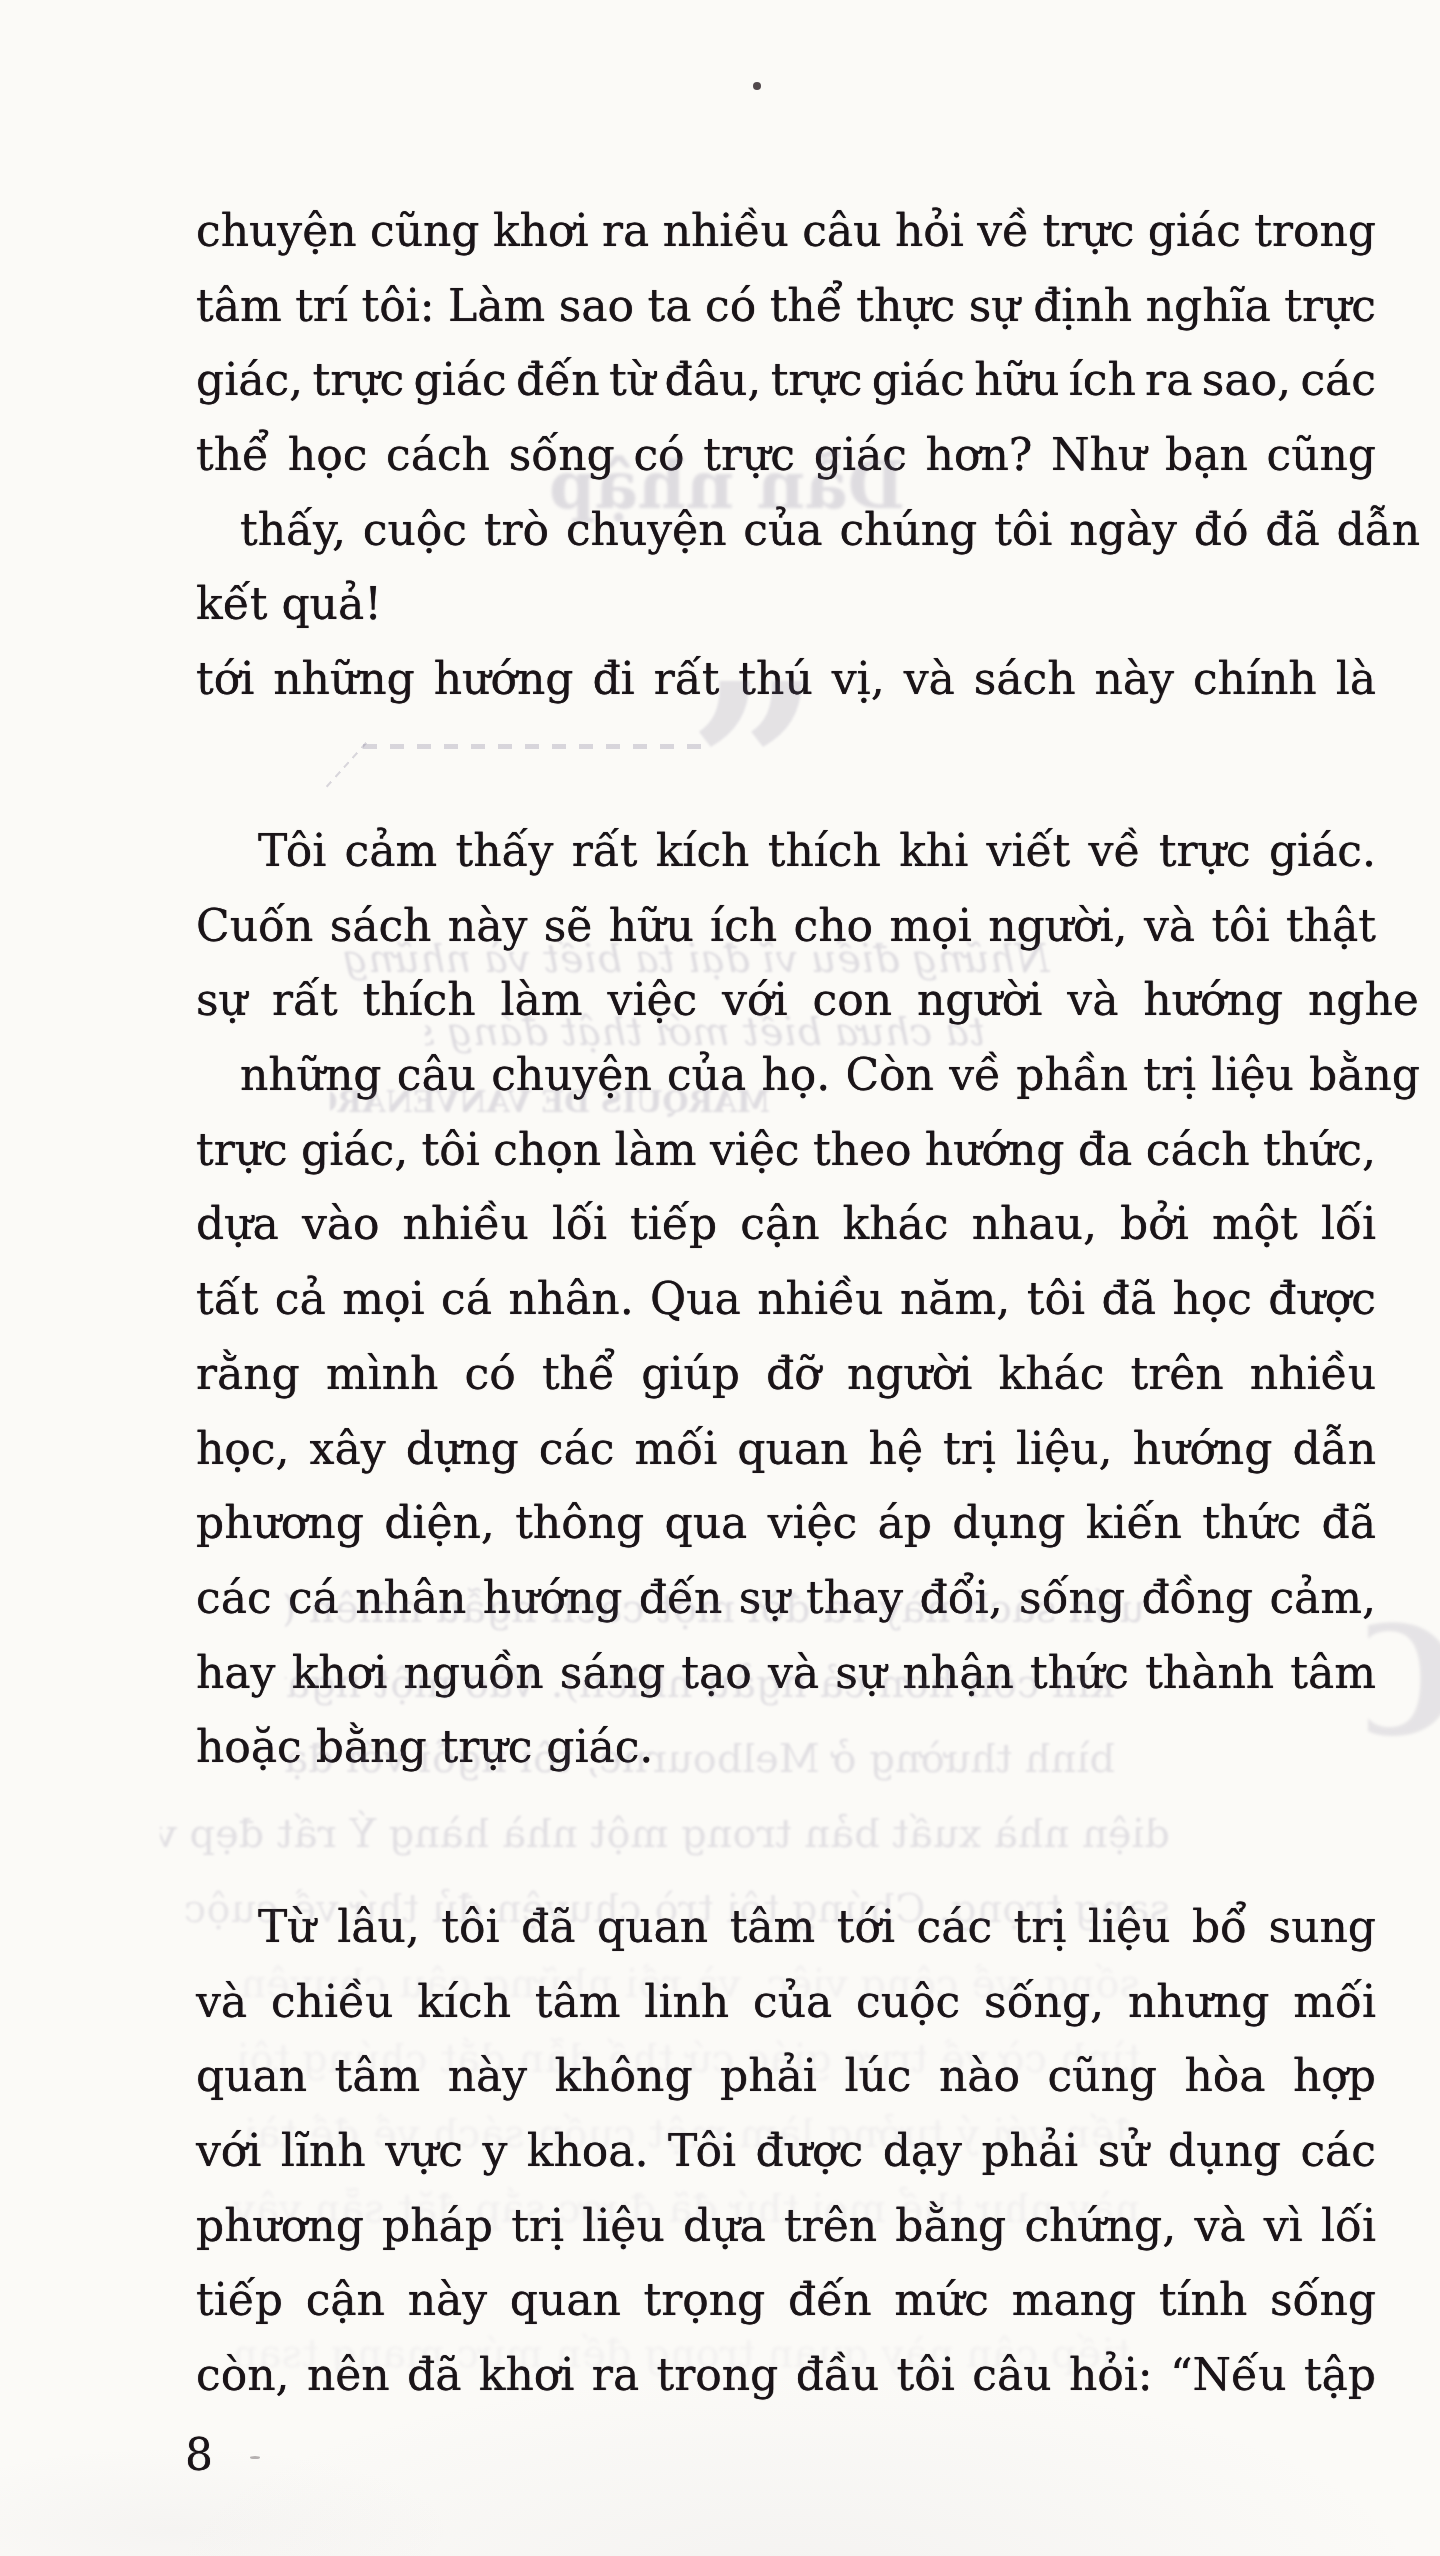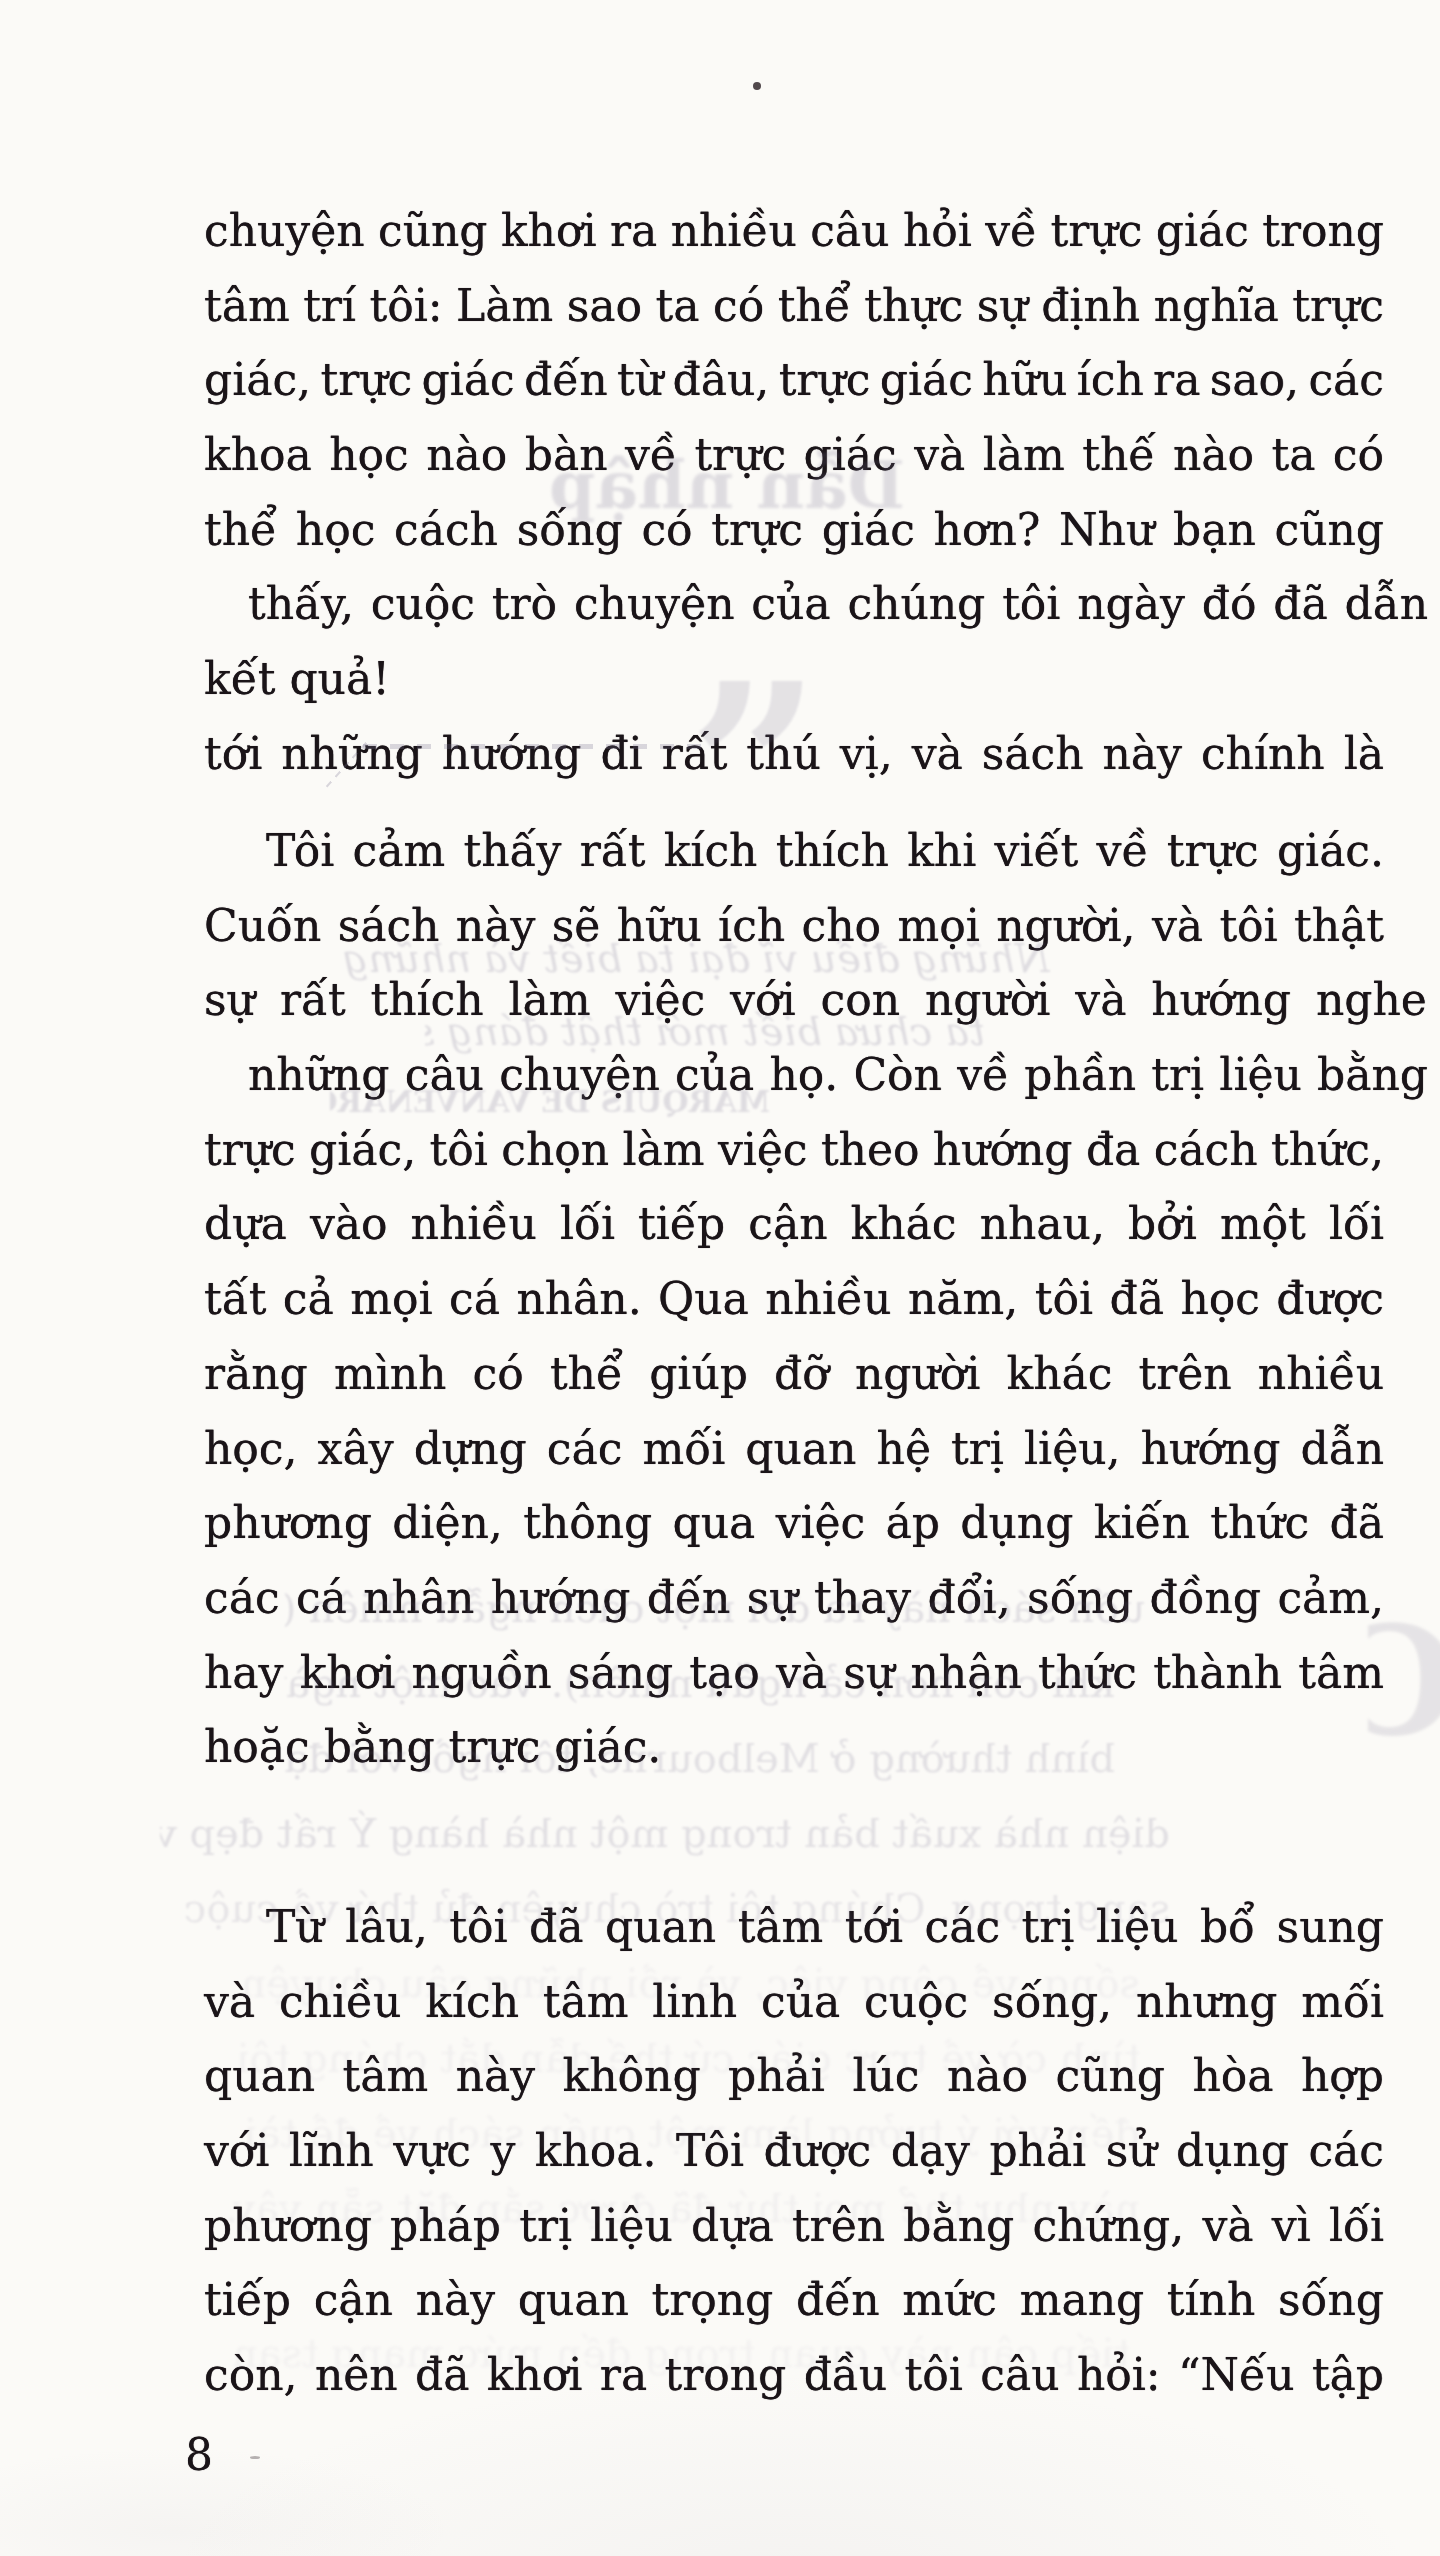--- a/index.html
+++ b/index.html
@@ -6,21 +6,21 @@
   body{
     width:1440px;height:2556px;
     position:relative;overflow:hidden;
     background:#fbfaf7;
     background-image:
       radial-gradient(ellipse 900px 300px at 55% 101%, rgba(150,145,160,0.07), transparent 70%),
       radial-gradient(ellipse 400px 120px at 12% 99%, rgba(150,145,160,0.06), transparent 70%);
     font-family:"DejaVu Serif","Liberation Serif",serif;
   }
   .page-text{position:absolute;left:188px;width:1180px;color:#1a1418;}
-  .para{position:absolute;left:16px;width:100%;}
+  .para{position:absolute;left:8px;width:100%;}
   .para.p0{top:194px;}
   .para.p1{top:814px;}
   .para.p2{top:1890px;}
   .tline{height:74.7px;line-height:74.7px;font-size:44px;white-space:nowrap;overflow:visible;}
   .tline.indent{padding-left:62px;}
   .tline > span{
     display:inline-block;white-space:nowrap;
     text-shadow:0 0 0.7px rgba(26,20,24,0.85), 0.3px 0.3px 0 rgba(26,20,24,0.35);
   }
   .pagenum{
@@ -33,21 +33,20 @@
   .ghost.mir{transform:scaleX(-1);}
 </style>
 </head>
 <body>
 
 <div class="page-text">
     <div class="para p0">
       <div class="tline"><span style="word-spacing: -0.545312px;">chuyện cũng khơi ra nhiều câu hỏi về trực giác trong</span></div>
       <div class="tline"><span style="word-spacing: -0.46875px;">tâm trí tôi: Làm sao ta có thể thực sự định nghĩa trực</span></div>
       <div class="tline"><span style="word-spacing: -4.58464px;">giác, trực giác đến từ đâu, trực giác hữu ích ra sao, các</span></div>
-      <div class="tline"><span style="word-spacing: 3.50911px;">khoa học nào bàn về trực giác và làm thế nào ta có</span></div>
       <div class="tline"><span style="word-spacing: 4.76094px;">thể học cách sống có trực giác hơn? Như bạn cũng</span></div>
       <div class="tline"><span style="word-spacing: 2.8875px; margin-left: 44px;">thấy, cuộc trò chuyện của chúng tôi ngày đó đã dẫn</span></div>
       <div class="tline"><span style="word-spacing: 0px;">kết quả!</span></div>
       <div class="tline"><span style="word-spacing: 5.01562px;">tới những hướng đi rất thú vị, và sách này chính là</span></div>
     </div>
     <div class="para p1">
       <div class="tline indent"><span style="word-spacing: 4.35313px;">Tôi cảm thấy rất kích thích khi viết về trực giác.</span></div>
       <div class="tline"><span style="word-spacing: 2.41477px;">Cuốn sách này sẽ hữu ích cho mọi người, và tôi thật</span></div>
       <div class="tline"><span style="word-spacing: 10.975px;">sự rất thích làm việc với con người và hướng nghe</span></div>
       <div class="tline"><span style="word-spacing: 1.2375px; margin-left: 44px;">những câu chuyện của họ. Còn về phần trị liệu bằng</span></div>

